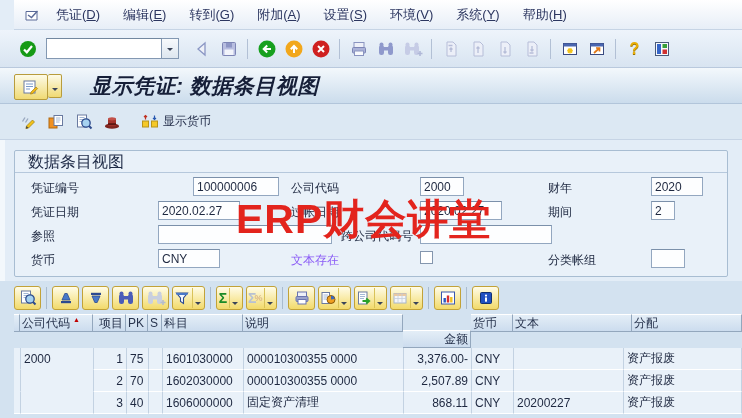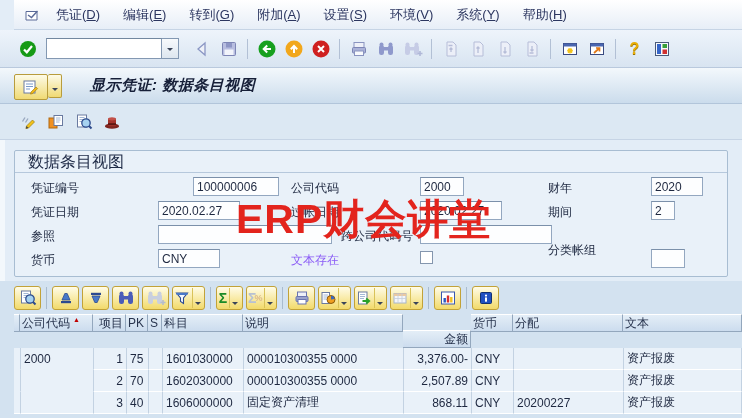--- a/index.html
+++ b/index.html
@@ -20,21 +20,21 @@
   .cmdfield input{width:116px;height:21px;border:1px solid #8398b2;border-top-color:#72879f;background:#fff;padding:0 4px;font:12px "Liberation Sans",sans-serif;box-sizing:border-box}
   .cmdfield .dd{width:17px;height:21px;background:linear-gradient(#f8fafc,#dde6ef);border:1px solid #8398b2;border-left:none;display:flex;align-items:center;justify-content:center;box-sizing:border-box}
   .tri{width:0;height:0;border:3.5px solid transparent;border-top-color:#3a4458;margin-top:4px}
   .help-q{font-weight:900;font-size:16px;color:#eaae06;text-shadow:0 1px 0 #9a7303}
 
   
   .titlebar{position:absolute;left:0;top:68px;width:742px;height:36px;background:linear-gradient(#f3f8fc,#cbdcec);border-bottom:1px solid #b2c5da;display:flex;align-items:center;padding-left:14px;box-sizing:border-box}
   .ovgroup{display:flex;height:24px}
   .ovbtn{width:32px;height:24px;background:linear-gradient(#fdfbe8,#f0da74);border:1px solid #b89c3c;border-radius:2px;display:flex;align-items:center;justify-content:center}
   .ovdd{width:14px;height:24px;background:linear-gradient(#fdfbe8,#f0da74);border:1px solid #b89c3c;border-left:none;border-radius:2px;display:flex;align-items:flex-end;justify-content:center;box-sizing:border-box;padding-bottom:3px}
-  .title{margin-left:28px;font-size:15px;font-weight:bold;font-style:italic;color:#161f38;letter-spacing:.5px}
+  .title{margin-left:28px;font-size:21px;font-weight:bold;font-style:italic;color:#161f38;letter-spacing:.5px}
 
   
   .appbar{position:absolute;left:0;top:104px;width:742px;height:36px;background:#dce8f3;border-bottom:1px solid #c6d4e5;display:flex;align-items:center;padding-left:14px;box-sizing:border-box}
   .abtn{height:27px;display:flex;align-items:center;gap:4px;padding:0 5px;flex:0 0 auto}
   .abtn .lbl{font-size:12px;color:#26304c;white-space:nowrap}
   .gap10{width:10px}.gap16{width:16px}
 
   
   .whitestrip{position:absolute;left:0;top:140px;width:5px;height:278px;background:#f3f8fc}
 
@@ -257,20 +257,29 @@
       </span>
     <span class="abtn">
         <svg width="18" height="16">
           <ellipse cx="9" cy="12.2" rx="7" ry="2.6" fill="#7e241e"></ellipse>
           <rect x="5" y="4.5" width="8" height="7.8" rx="1" fill="#a5342c"></rect>
           <ellipse cx="9" cy="4.8" rx="4" ry="1.6" fill="#c25048"></ellipse>
           <rect x="5" y="9.2" width="8" height="1.9" fill="#5e1712"></rect>
         </svg>
       </span>
     <span class="gap10"></span>
+    <span class="abtn">
+      <svg width="18" height="16">
+          <rect x="1.5" y="7" width="6" height="6" fill="#f5c928" stroke="#b8941a"></rect>
+          <rect x="10.5" y="7" width="6" height="6" fill="#f5c928" stroke="#b8941a"></rect>
+          <path d="M4.5 5.5v-4M3 3l1.5-1.5L6 3" stroke="#c03020" fill="none" stroke-width="1.2"></path>
+          <path d="M13.5 1.5v4M12 4l1.5 1.5L15 4" stroke="#2858b0" fill="none" stroke-width="1.2"></path>
+        </svg>
+      <span class="lbl">显示货币</span>
+    </span>
     <span class="gap16"></span>
   </div>
 
   <div class="whitestrip"></div>
 
   <div class="groupbox">
     <div class="gb-title">数据条目视图</div>
 
     <span class="fl" style="left:16px;top:29px">凭证编号</span>
     <input class="fi" style="left: 143px; top: 26px; width: 86px; margin-left: 35px;" readonly="" value="100000006">
@@ -288,21 +297,21 @@
 
     <span class="fl" style="left:16px;top:77px">参照</span>
     <input class="fi" style="left: 143px; top: 74px; width: 174px;" readonly="" value="">
     <span class="fl" style="left:326px;top:77px">跨公司代码号</span>
     <input class="fi" style="left: 405px; top: 74px; width: 132px;" readonly="" value="">
 
     <span class="fl" style="left:16px;top:101px">货币</span>
     <input class="fi" style="left: 143px; top: 98px; width: 62px;" readonly="" value="CNY">
     <span class="fl dis" style="left:276px;top:101px">文本存在</span>
     <span class="cbx" style="left:405px;top:100px"></span>
-    <span class="fl" style="left:533px;top:91px">分类帐组</span>
+    <span class="fl" style="left:533px;top:101px">分类帐组</span>
     <input class="fi" style="left: 636px; top: 98px; width: 34px;" readonly="" value="">
   </div>
 
   <div class="watermark" id="watermark" style="color: rgb(227, 36, 29);">ERP财会讲堂</div>
 
   <div class="alv">
     <div class="alvbar">
       <span class="ybtn">
           <svg width="18" height="18">
             <rect x="2.5" y="2" width="9" height="12" fill="#fff" stroke="#6a7aa0"></rect>
@@ -428,22 +437,22 @@
       <div class="trow thead" id="thead">
           <span class="hcell" style="width: 6px; flex: 0 0 6px;"></span>
           <span class="hcell" style="width: 73px; flex: 0 0 73px;">公司代码<span class="sortmk">▲</span></span>
           <span class="hcell cell-r" style="width: 33px; flex: 0 0 33px;">项目</span>
           <span class="hcell" style="width: 22px; flex: 0 0 22px;">PK</span>
           <span class="hcell" style="width: 14px; flex: 0 0 14px;">S</span>
           <span class="hcell" style="width: 81px; flex: 0 0 81px;">科目</span>
           <span class="hcell" style="width: 160px; flex: 0 0 160px;">说明</span>
           <span class="hcell cell-r" style="width: 68px; flex: 0 0 68px; margin-top: 16px;">金额</span>
           <span class="hcell" style="width: 42px; flex: 0 0 42px;">货币</span>
+          <span class="hcell" style="flex: 1 1 0%;">文本</span>
           <span class="hcell" style="width: 110px; flex: 0 0 110px;">分配</span>
-          <span class="hcell" style="flex: 1 1 0%;">文本</span>
         </div>
       <div id="tbody">
           <div class="trow tdata">
             <span class="tcell nosep" style="width: 6px; flex: 0 0 6px;"></span>
             <span class="tcell nosep" style="width: 73px; flex: 0 0 73px;">2000</span>
             <span class="tcell cell-r" style="width: 33px; flex: 0 0 33px;">1</span>
             <span class="tcell" style="width: 22px; flex: 0 0 22px;">75</span>
             <span class="tcell" style="width: 14px; flex: 0 0 14px;"></span>
             <span class="tcell" style="width: 81px; flex: 0 0 81px;">1601030000</span>
             <span class="tcell" style="width: 160px; flex: 0 0 160px;">000010300355 0000</span>

